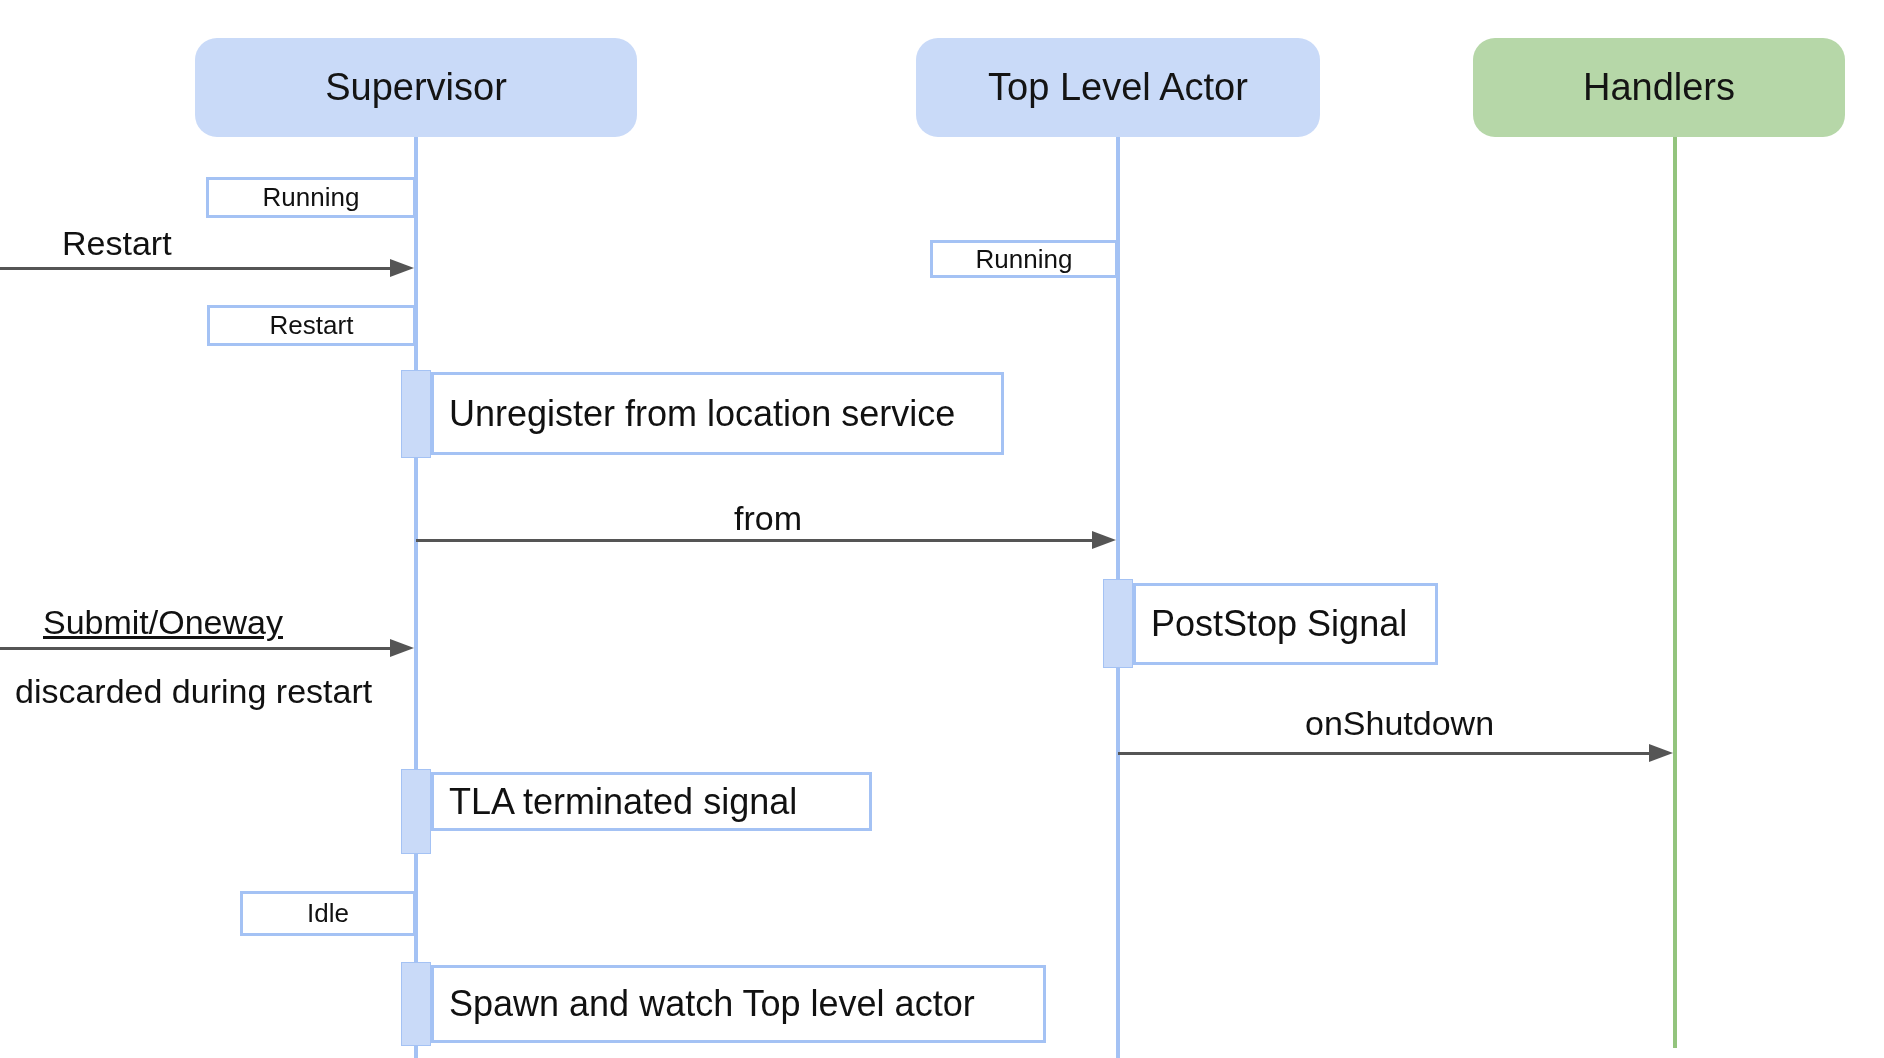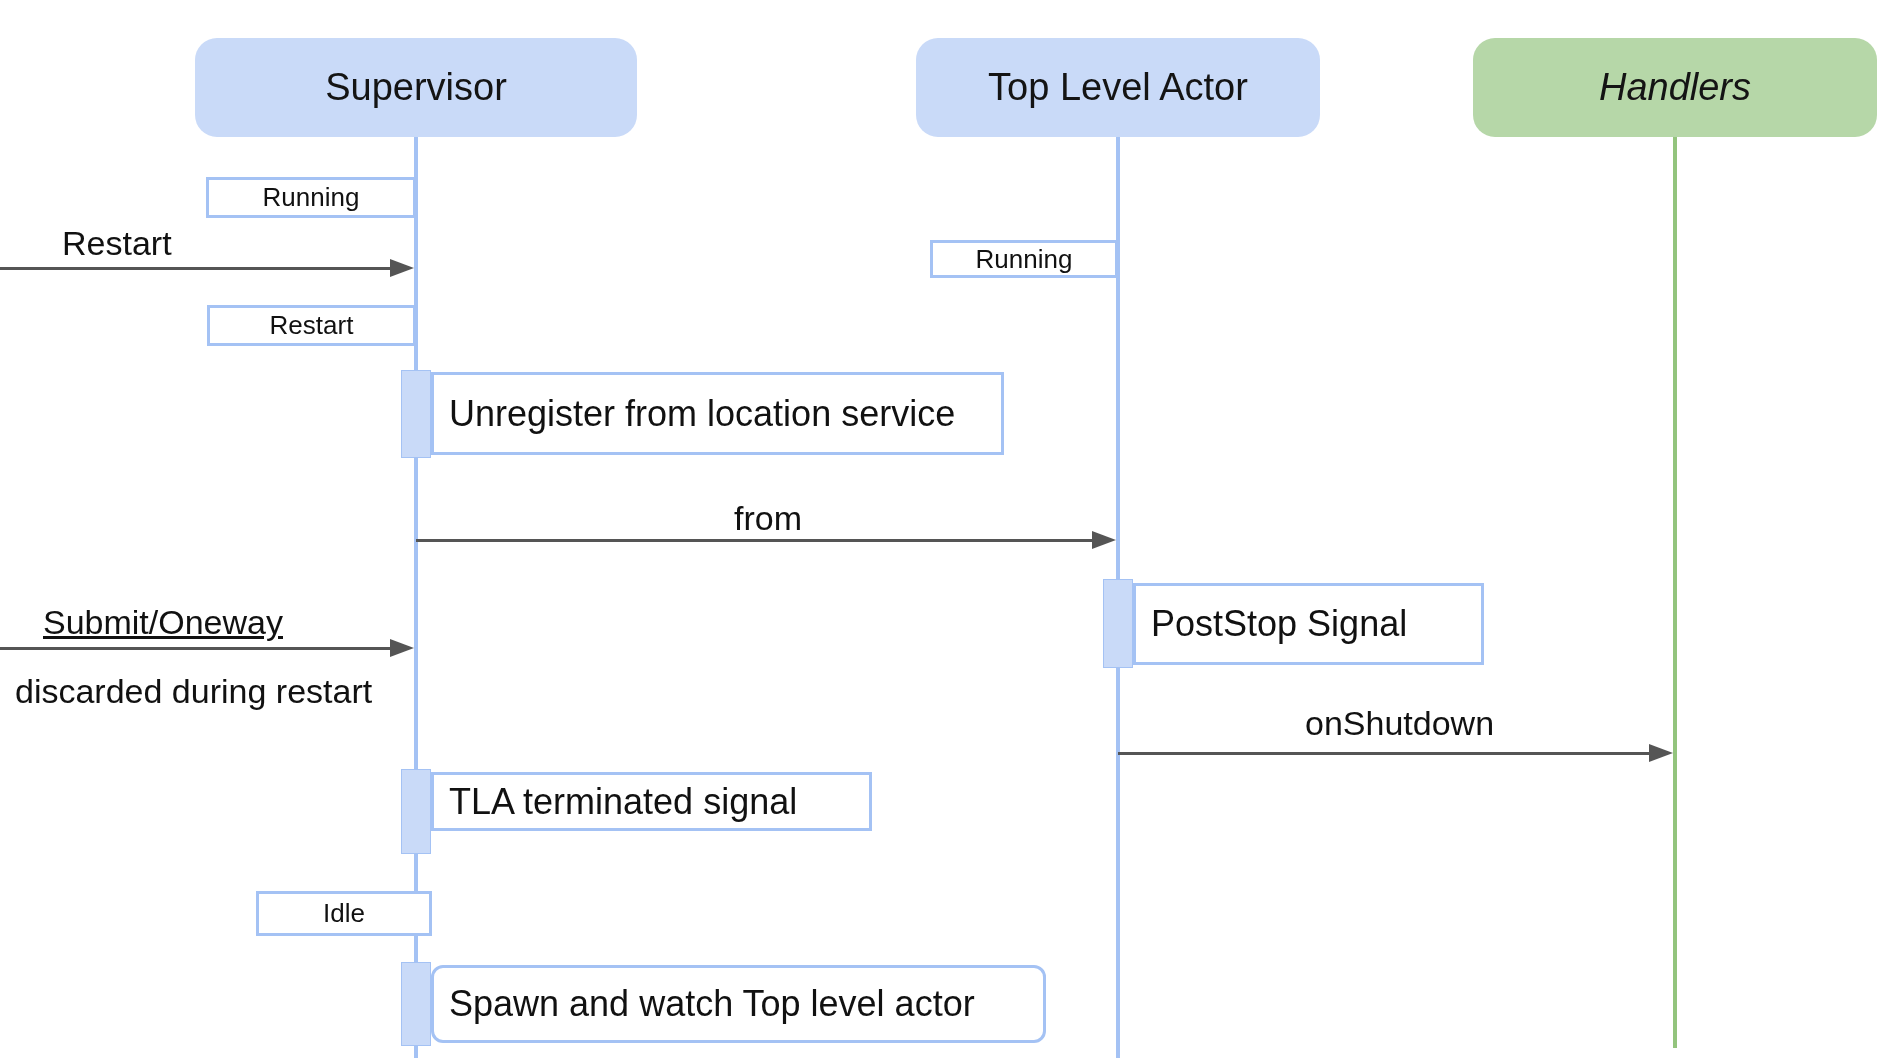--- a/index.html
+++ b/index.html
@@ -61,21 +61,21 @@
   <div class="lifeline lifeline-blue" style="left:414px;height:921px;"></div>
   <div class="lifeline lifeline-blue" style="left:1116px;height:921px;"></div>
   <div class="lifeline lifeline-green" style="left:1673px;height:911px;"></div>
 
   <div class="actor actor-blue" style="left:195px;width:442px;text-align:center;">
     <span>Supervisor</span>
   </div>
   <div class="actor actor-blue" style="left:916px;width:404px;">
     <span>Top Level Actor</span>
   </div>
-  <div class="actor actor-green" style="left:1473px;width:404px;font-style:italic;">
+  <div class="actor actor-green" style="left:1473px;width:372px;">
     <span>Handlers</span>
   </div>
 
   <div class="state-box" style="left:206px;top:177px;width:210px;height:41px;">
     <span>Running</span>
   </div>
 
   <div class="msg-label" style="left:62px;top:224px;">Restart</div>
   <div class="arrow-line" style="left:0;top:267px;width:392px;"></div>
   <div class="arrow-head" style="left:390px;top:259px;"></div>
@@ -91,40 +91,40 @@
   <div class="activation" style="left:401px;top:370px;width:30px;height:88px;"></div>
   <div class="action-label" style="left:431px;top:372px;width:573px;height:83px;">
     <span>Unregister from location service</span>
   </div>
 
   <div class="msg-label" style="left:734px;top:499px;">from</div>
   <div class="arrow-line" style="left:416px;top:539px;width:678px;"></div>
   <div class="arrow-head" style="left:1092px;top:531px;"></div>
 
   <div class="activation" style="left:1103px;top:579px;width:30px;height:89px;"></div>
-  <div class="action-label" style="left:1133px;top:583px;width:351px;height:82px;">
+  <div class="action-label" style="left:1133px;top:583px;width:305px;height:82px;">
     <span>PostStop Signal</span>
   </div>
 
   <div class="msg-label" style="left:43px;top:603px;text-decoration:underline;">Submit/Oneway</div>
   <div class="arrow-line" style="left:0;top:647px;width:392px;"></div>
   <div class="arrow-head" style="left:390px;top:639px;"></div>
   <div class="msg-label" style="left:15px;top:672px;">discarded during restart</div>
 
   <div class="msg-label" style="left:1305px;top:704px;">onShutdown</div>
   <div class="arrow-line" style="left:1118px;top:752px;width:533px;"></div>
   <div class="arrow-head" style="left:1649px;top:744px;"></div>
 
   <div class="activation" style="left:401px;top:769px;width:30px;height:85px;"></div>
   <div class="action-label" style="left:431px;top:772px;width:441px;height:59px;">
     <span>TLA terminated signal</span>
   </div>
 
-  <div class="state-box" style="left:256px;top:891px;width:176px;height:45px;">
+  <div class="state-box" style="left:240px;top:891px;width:176px;height:45px;">
     <span>Idle</span>
   </div>
 
   <div class="activation" style="left:401px;top:962px;width:30px;height:84px;"></div>
-  <div class="action-label" style="left:431px;top:965px;width:615px;height:78px;border-radius:12px;">
+  <div class="action-label" style="left:431px;top:965px;width:615px;height:78px;">
     <span>Spawn and watch Top level actor</span>
   </div>
 
 </div>
 
 </body></html>

